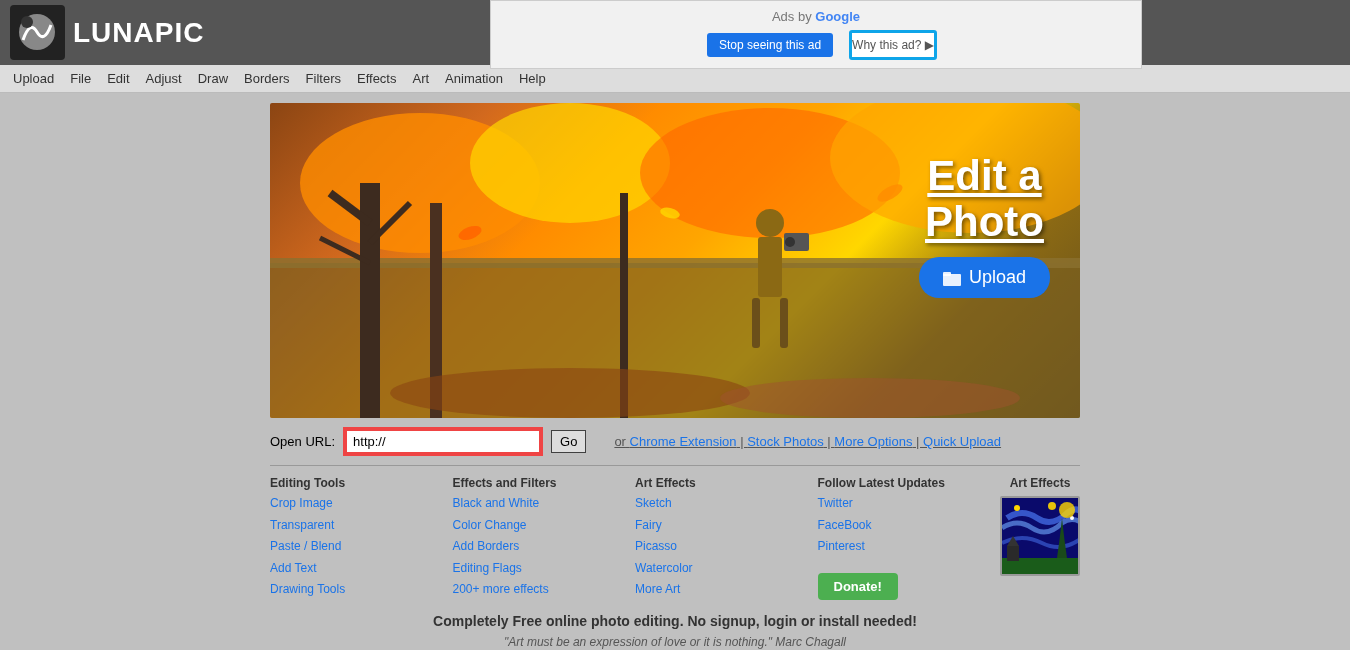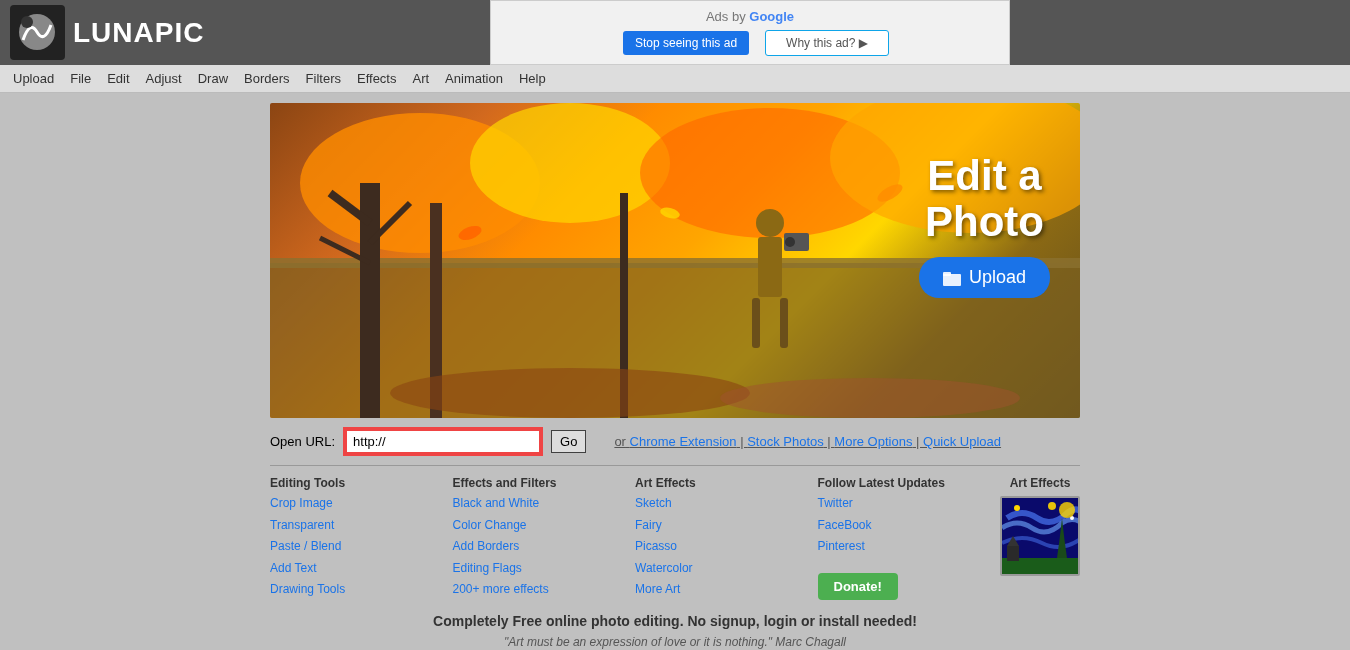--- a/index.html
+++ b/index.html
@@ -5,41 +5,41 @@
     * { margin: 0; padding: 0; box-sizing: border-box; }
     body { width: 1350px; height: 650px; font-family: Arial, sans-serif; background: #c0c0c0; overflow: hidden; font-size: 13px; }
 
     
     #header { background: #555; height: 65px; display: flex; align-items: center; padding: 0 10px; }
     #logo { display: flex; align-items: center; }
     #logo-icon { width: 55px; height: 55px; background: #222; border-radius: 4px; display: flex; align-items: center; justify-content: center; margin-right: 8px; }
     #logo-text { color: white; font-size: 28px; font-weight: bold; letter-spacing: 1px; }
 
     
-    #ad-banner { position: absolute; top: 0; left: 490px; width: 520px; background: #f1f1f1; border: 1px solid #ccc; padding: 8px 12px; z-index: 10; display: flex; flex-direction: column; align-items: center; gap: 6px; }
+    #ad-banner { position: absolute; top: 0; left: 490px; width: 652px; background: #f1f1f1; border: 1px solid #ccc; padding: 8px 12px; z-index: 10; display: flex; flex-direction: column; align-items: center; gap: 6px; }
     #ad-title { font-size: 13px; color: #777; }
     #ad-title span { color: #4285f4; font-weight: bold; }
     #ad-buttons { display: flex; gap: 16px; align-items: center; margin-left: 12px; }
     #stop-ad-btn { background: #1a73e8; color: white; border: none; padding: 5px 12px; border-radius: 3px; cursor: pointer; font-size: 12px; }
-    #why-ad-btn { background: white; color: #555; border: 1px solid #0ea5e9; padding: 5px 20px; border-radius: 3px; cursor: pointer; font-size: 12px; }
+    #why-ad-btn { background: white; color: #555; border: 3px solid #0ea5e9; padding: 5px 0; border-radius: 3px; cursor: pointer; font-size: 12px; }
 
     
     #nav { background: #ddd; height: 28px; display: flex; align-items: center; padding: 0 5px; border-bottom: 1px solid #bbb; }
     #nav a { color: #333; text-decoration: none; padding: 4px 8px; font-size: 13px; cursor: pointer; }
 
     
     #main { padding: 10px 15px; }
 
     
     #hero-container { position: relative; width: 810px; height: 315px; margin: 0 auto; overflow: hidden; border-radius: 2px; }
     #hero-bg { width: 100%; height: 100%; background: linear-gradient(135deg, #8B4513 0%, #D2691E 20%, #FF8C00 35%, #FFA500 50%, #FFD700 65%, #8B6914 80%, #5c4a1e 100%); position: relative; }
     
     #hero-overlay { position: absolute; top: 0; left: 0; width: 100%; height: 100%; }
     #hero-text { position: absolute; right: 30px; top: 50px; color: white; text-align: center; }
-    #hero-text h1 { font-size: 42px; font-weight: bold; text-shadow: 2px 2px 4px rgba(0,0,0,0.5); line-height: 1.1; }
+    #hero-text h1 { font-size: 42px; font-weight: bold; text-shadow: 2px 2px 4px rgba(0,0,0,0.5); line-height: 1.1; text-decoration: underline; }
     #upload-btn-hero { background: #1a73e8; color: white; border: none; padding: 10px 24px; font-size: 18px; border-radius: 20px; cursor: pointer; margin-top: 12px; display: flex; align-items: center; gap: 6px; }
 
     
     #url-bar { display: flex; align-items: center; margin: 9px auto; width: 810px; gap: 8px; font-size: 13px; }
     #url-input { padding: 3px 6px; border: 4px solid #ef4444; width: 200px; font-size: 13px; }
     #go-btn { background: #ddd; border: 1px solid #404040; padding: 3px 8px; cursor: pointer; font-size: 13px; }
     #url-links { color: #555; margin-left: 20px; text-decoration: underline; }
     #url-links a { color: #1a73e8; text-decoration: none; }
 
     

